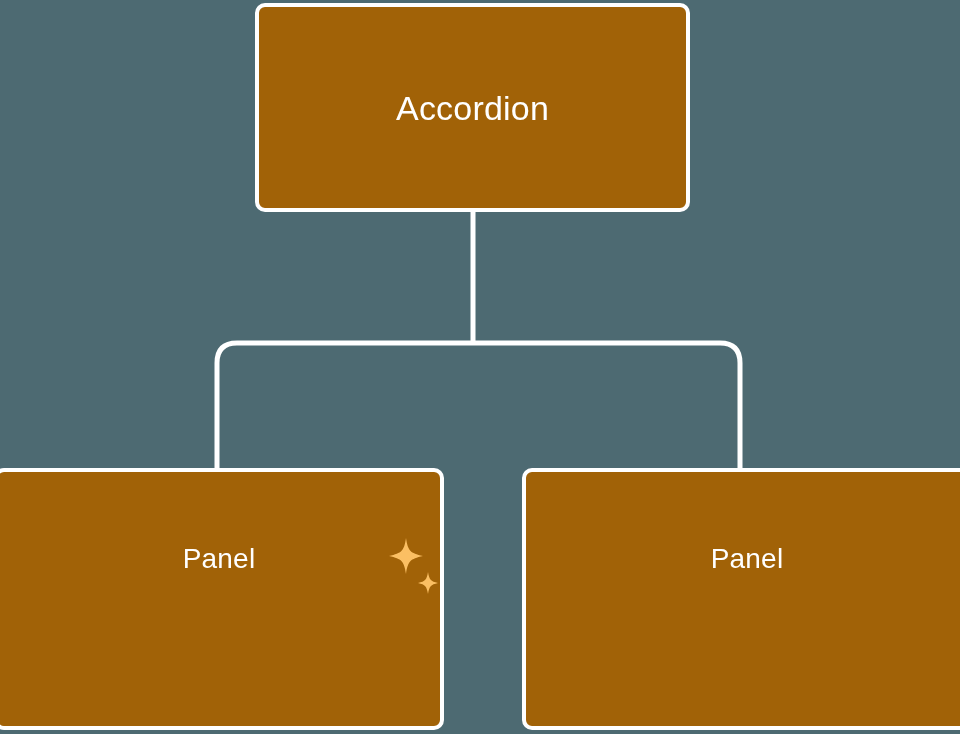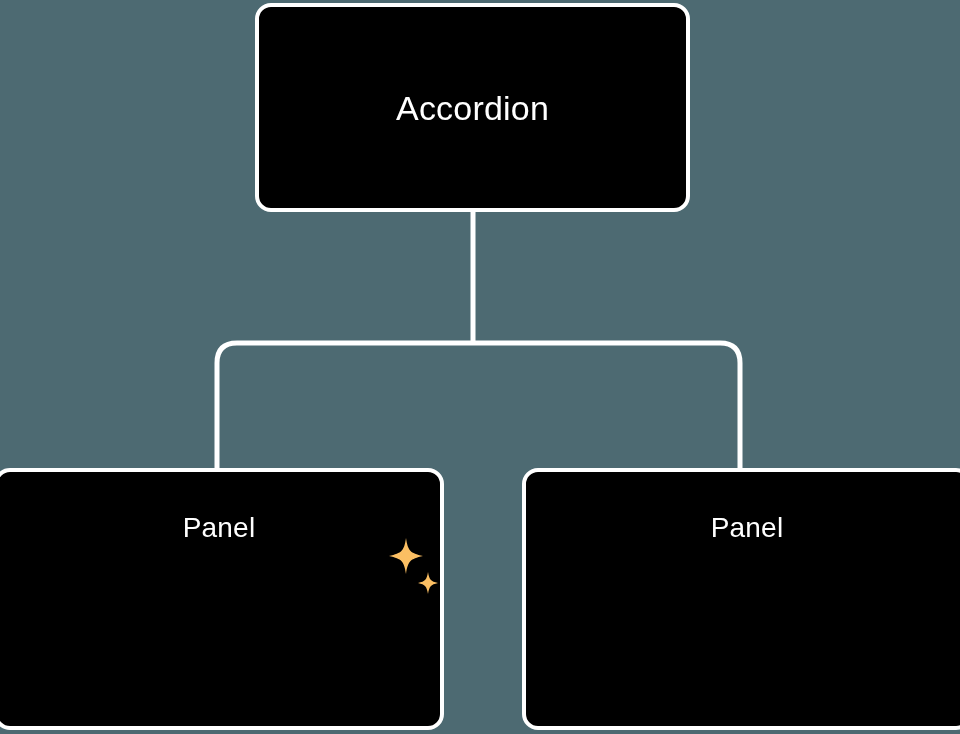--- a/index.html
+++ b/index.html
@@ -31,23 +31,23 @@
     height: 734px;
     z-index: 1;
     pointer-events: none;
   }
 
   
   .node {
     position: absolute;
     z-index: 2;
     box-sizing: border-box;
-    background: #000000;
+    background: #a16207;
     border: 4px solid #ffffff;
-    border-radius: 16px;
+    border-radius: 10px;
     display: flex;
     flex-direction: column;
     align-items: center;
   }
 
   .node-root {
     left: 255px;
     top: 3px;
     width: 435px;
     height: 209px;
@@ -68,20 +68,21 @@
   }
   .node-panel-left  { left: -6px;  width: 450px; }
   .node-panel-right { left: 522px; width: 450px; }
 
   .node-title-panel {
     color: #ffffff;
     font-size: 28px;
     font-weight: 300;
     line-height: 1;
     letter-spacing: 0.2px;
+    margin-top: 31px;
   }
 
   
   .pill-wrap {
     position: absolute;
     display: flex;
     align-items: center;
   }
   .pill {
     box-sizing: border-box;

